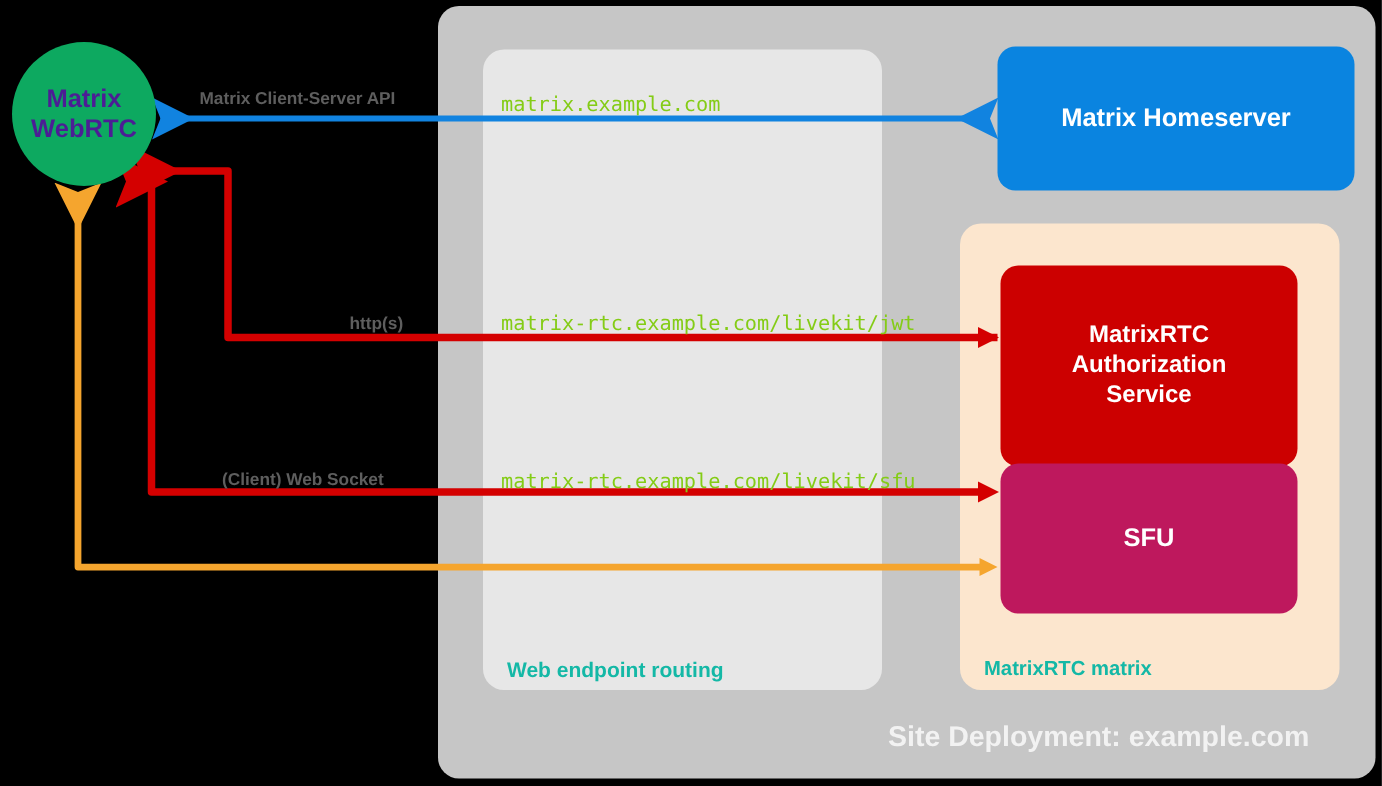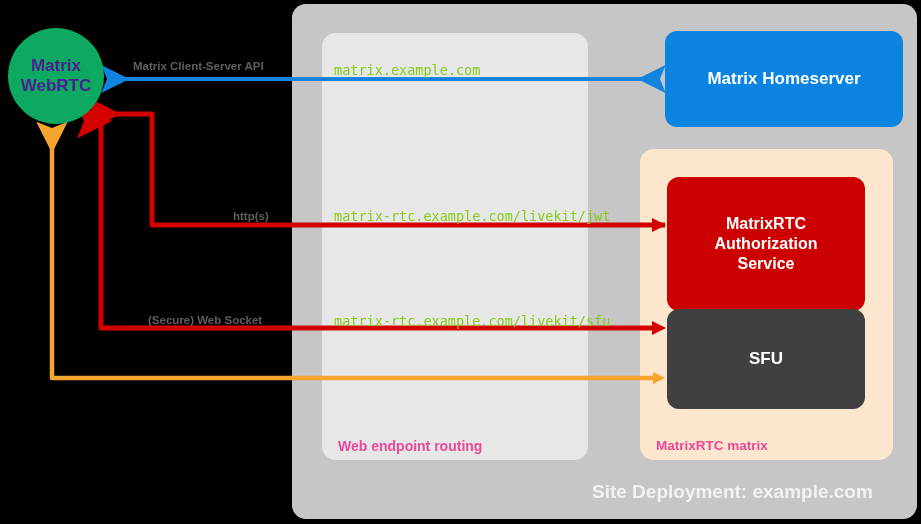--- a/index.html
+++ b/index.html
@@ -68,21 +68,21 @@
   .node-sfu {
     left: 667px; top: 309px;
     width: 198px; height: 100px;
     border-radius: 12px;
     background: #F8A githubfff;
   }
   .node-sfu {
     left: 667px; top: 309px;
     width: 198px; height: 100px;
     border-radius: 12px;
-    background: #404040;
+    background: #be185d;
     font-size: 17px;
   }
   .group-site {
     position: absolute;
     left: 292px; top: 4px;
     width: 625px; height: 515px;
     border-radius: 14px;
     background: #C6C6C6;
   }
   .group-web {
@@ -96,21 +96,21 @@
     position: absolute;
     left: 640px; top: 149px;
     width: 253px; height: 311px;
     border-radius: 14px;
     background: #FCE6CE;
   }
   .group-caption {
     position: absolute;
     font-weight: bold;
     font-size: 14px;
-    color: #ec4899;
+    color: #14b8a6;
     white-space: nowrap;
   }
   .caption-web { left: 338px; top: 438px; }
   .caption-backend { left: 656px; top: 438px; font-size: 13.5px; }
   .caption-site {
     position: absolute;
     left: 592px; top: 481px;
     font-weight: bold;
     font-size: 19px;
     color: #F2F2F2;
@@ -202,19 +202,19 @@
   <div class="box-label node-sfu">
     <span>SFU</span>
   </div>
 
   <div class="endpoint-label ep-1">matrix.example.com</div>
   <div class="endpoint-label ep-3">matrix-rtc.example.com/livekit/sfu</div>
   <div class="endpoint-label ep-2">matrix-rtc.example.com/livekit/jwt</div>
 
   <div class="edge-label el-cs">Matrix Client-Server API</div>
   <div class="edge-label el-http">http(s)</div>
-  <div class="edge-label el-ws">(Secure) Web Socket</div>
+  <div class="edge-label el-ws">(Client) Web Socket</div>
 
   <div class="group-caption caption-web">Web endpoint routing</div>
   <div class="group-caption caption-backend">MatrixRTC matrix</div>
   <div class="caption-site">Site Deployment: example.com</div>
 
 </div>
 
 </body></html>

